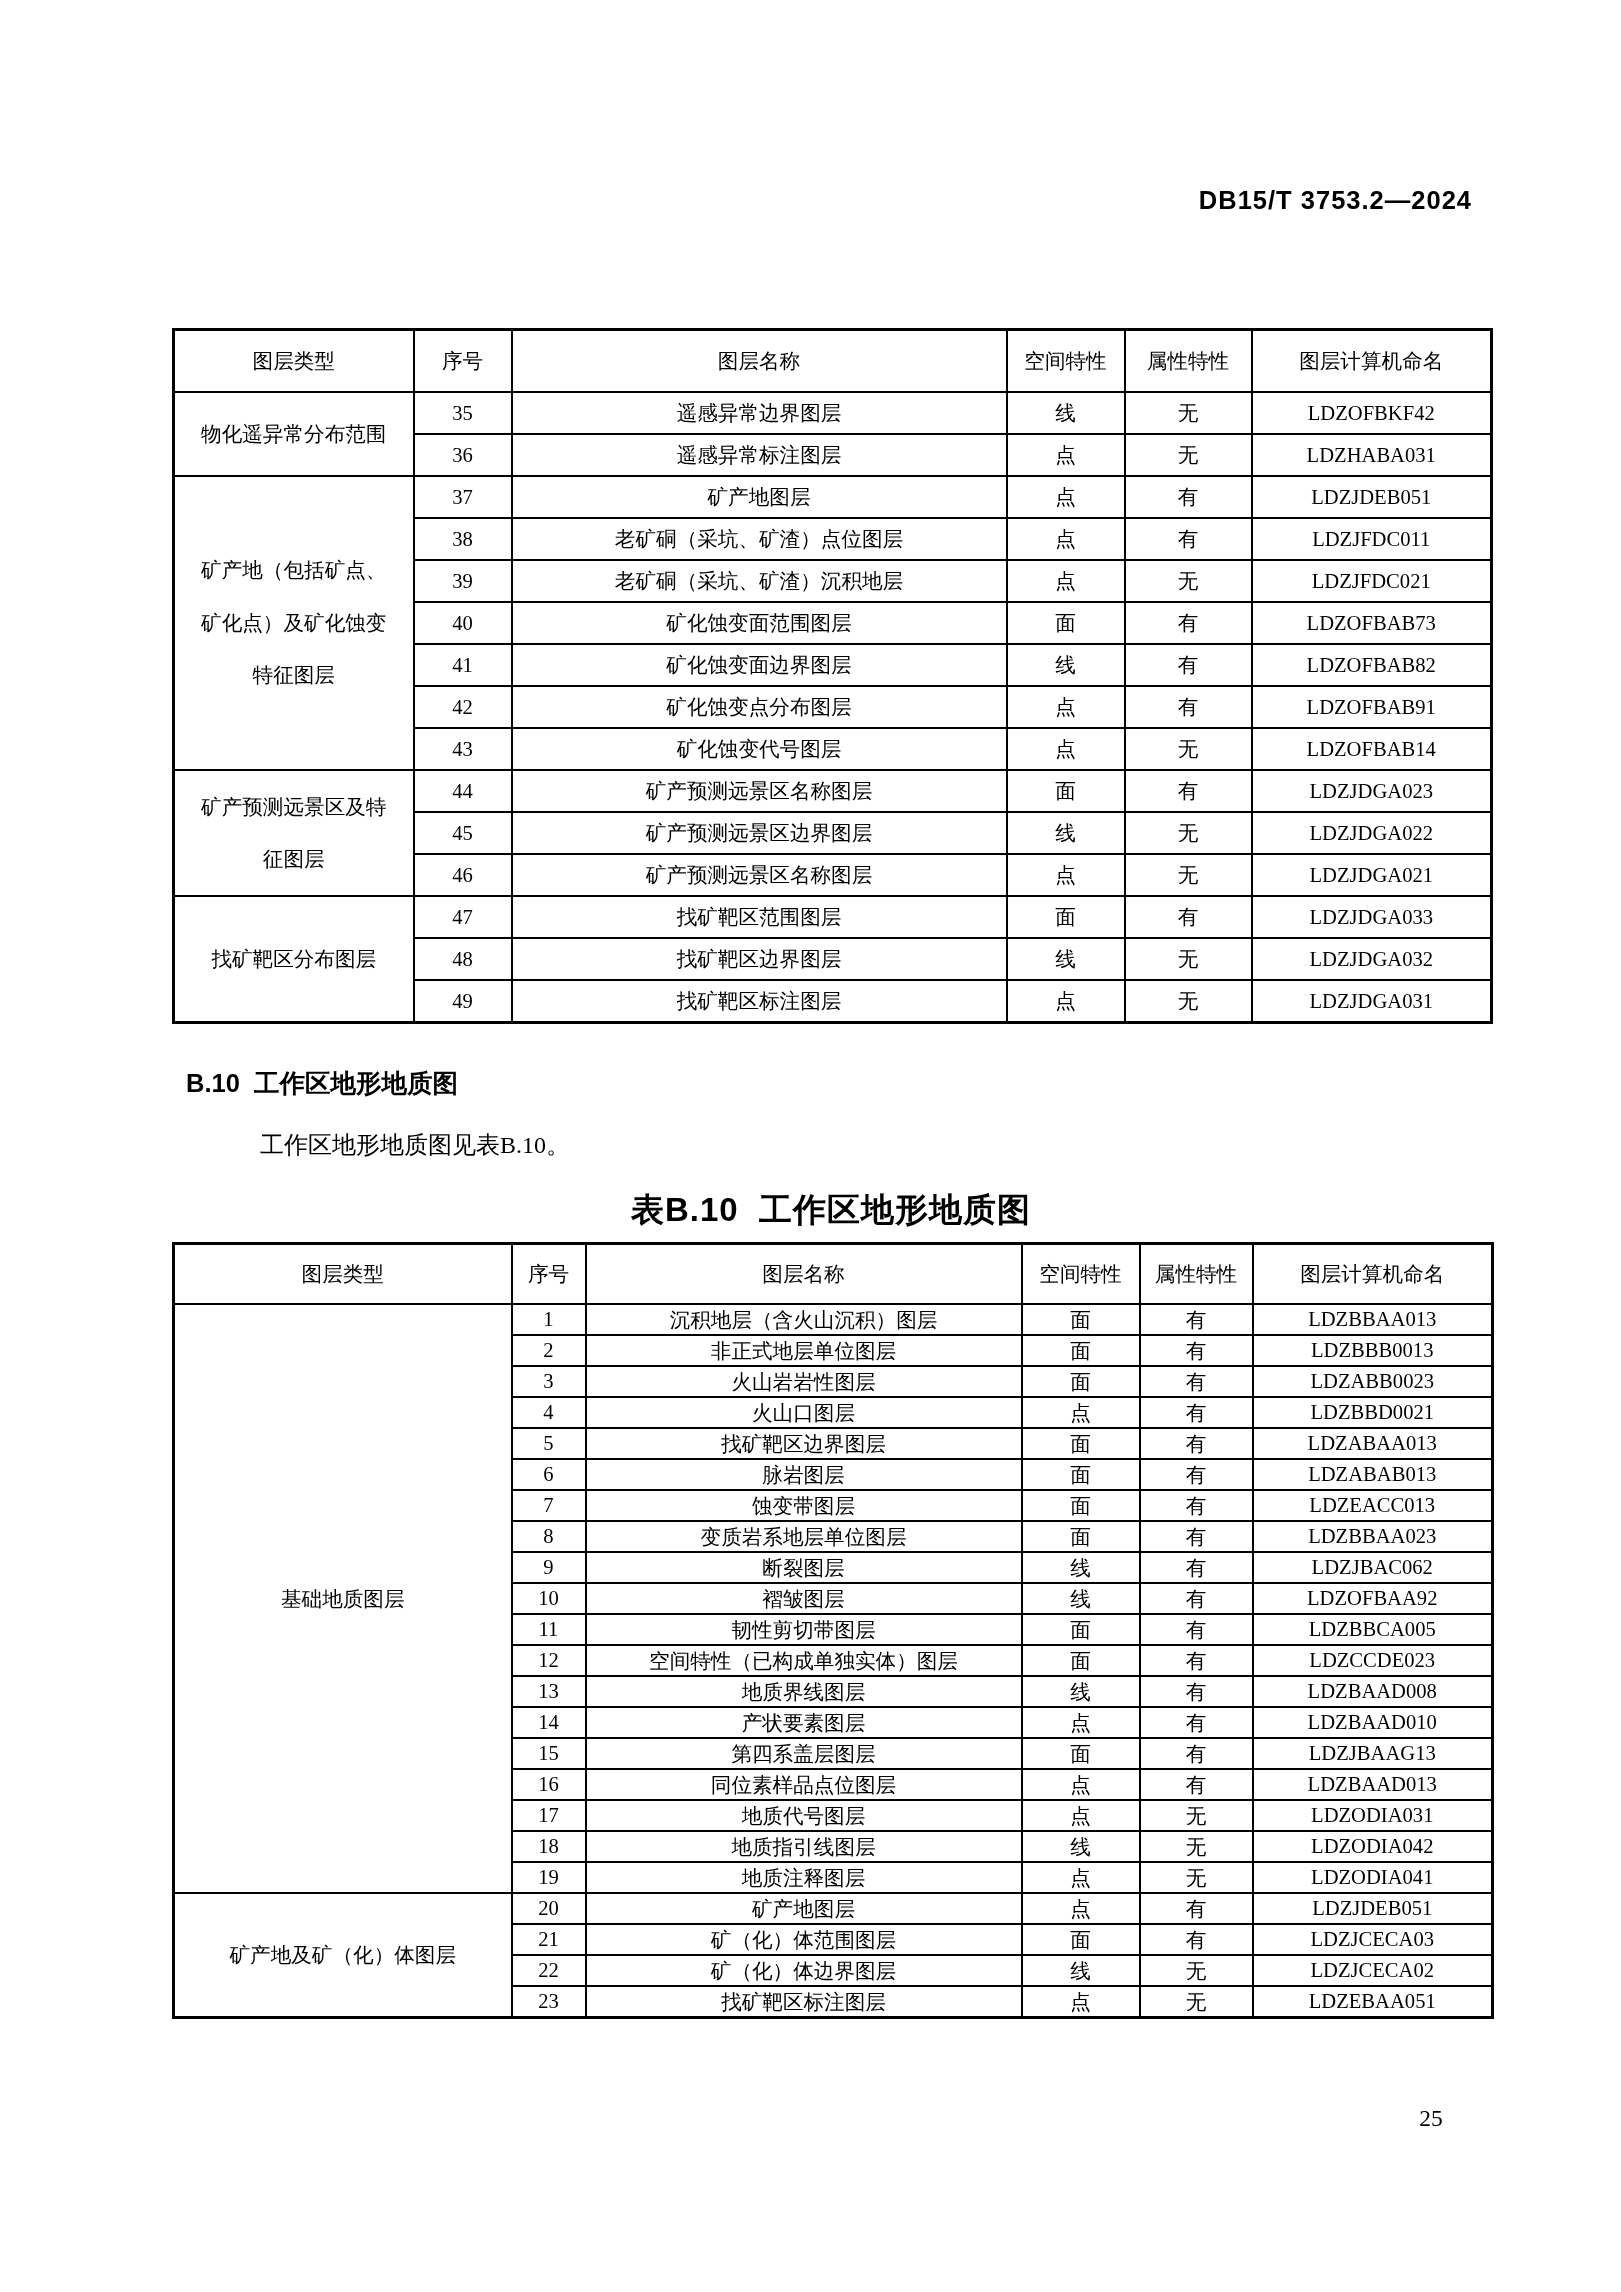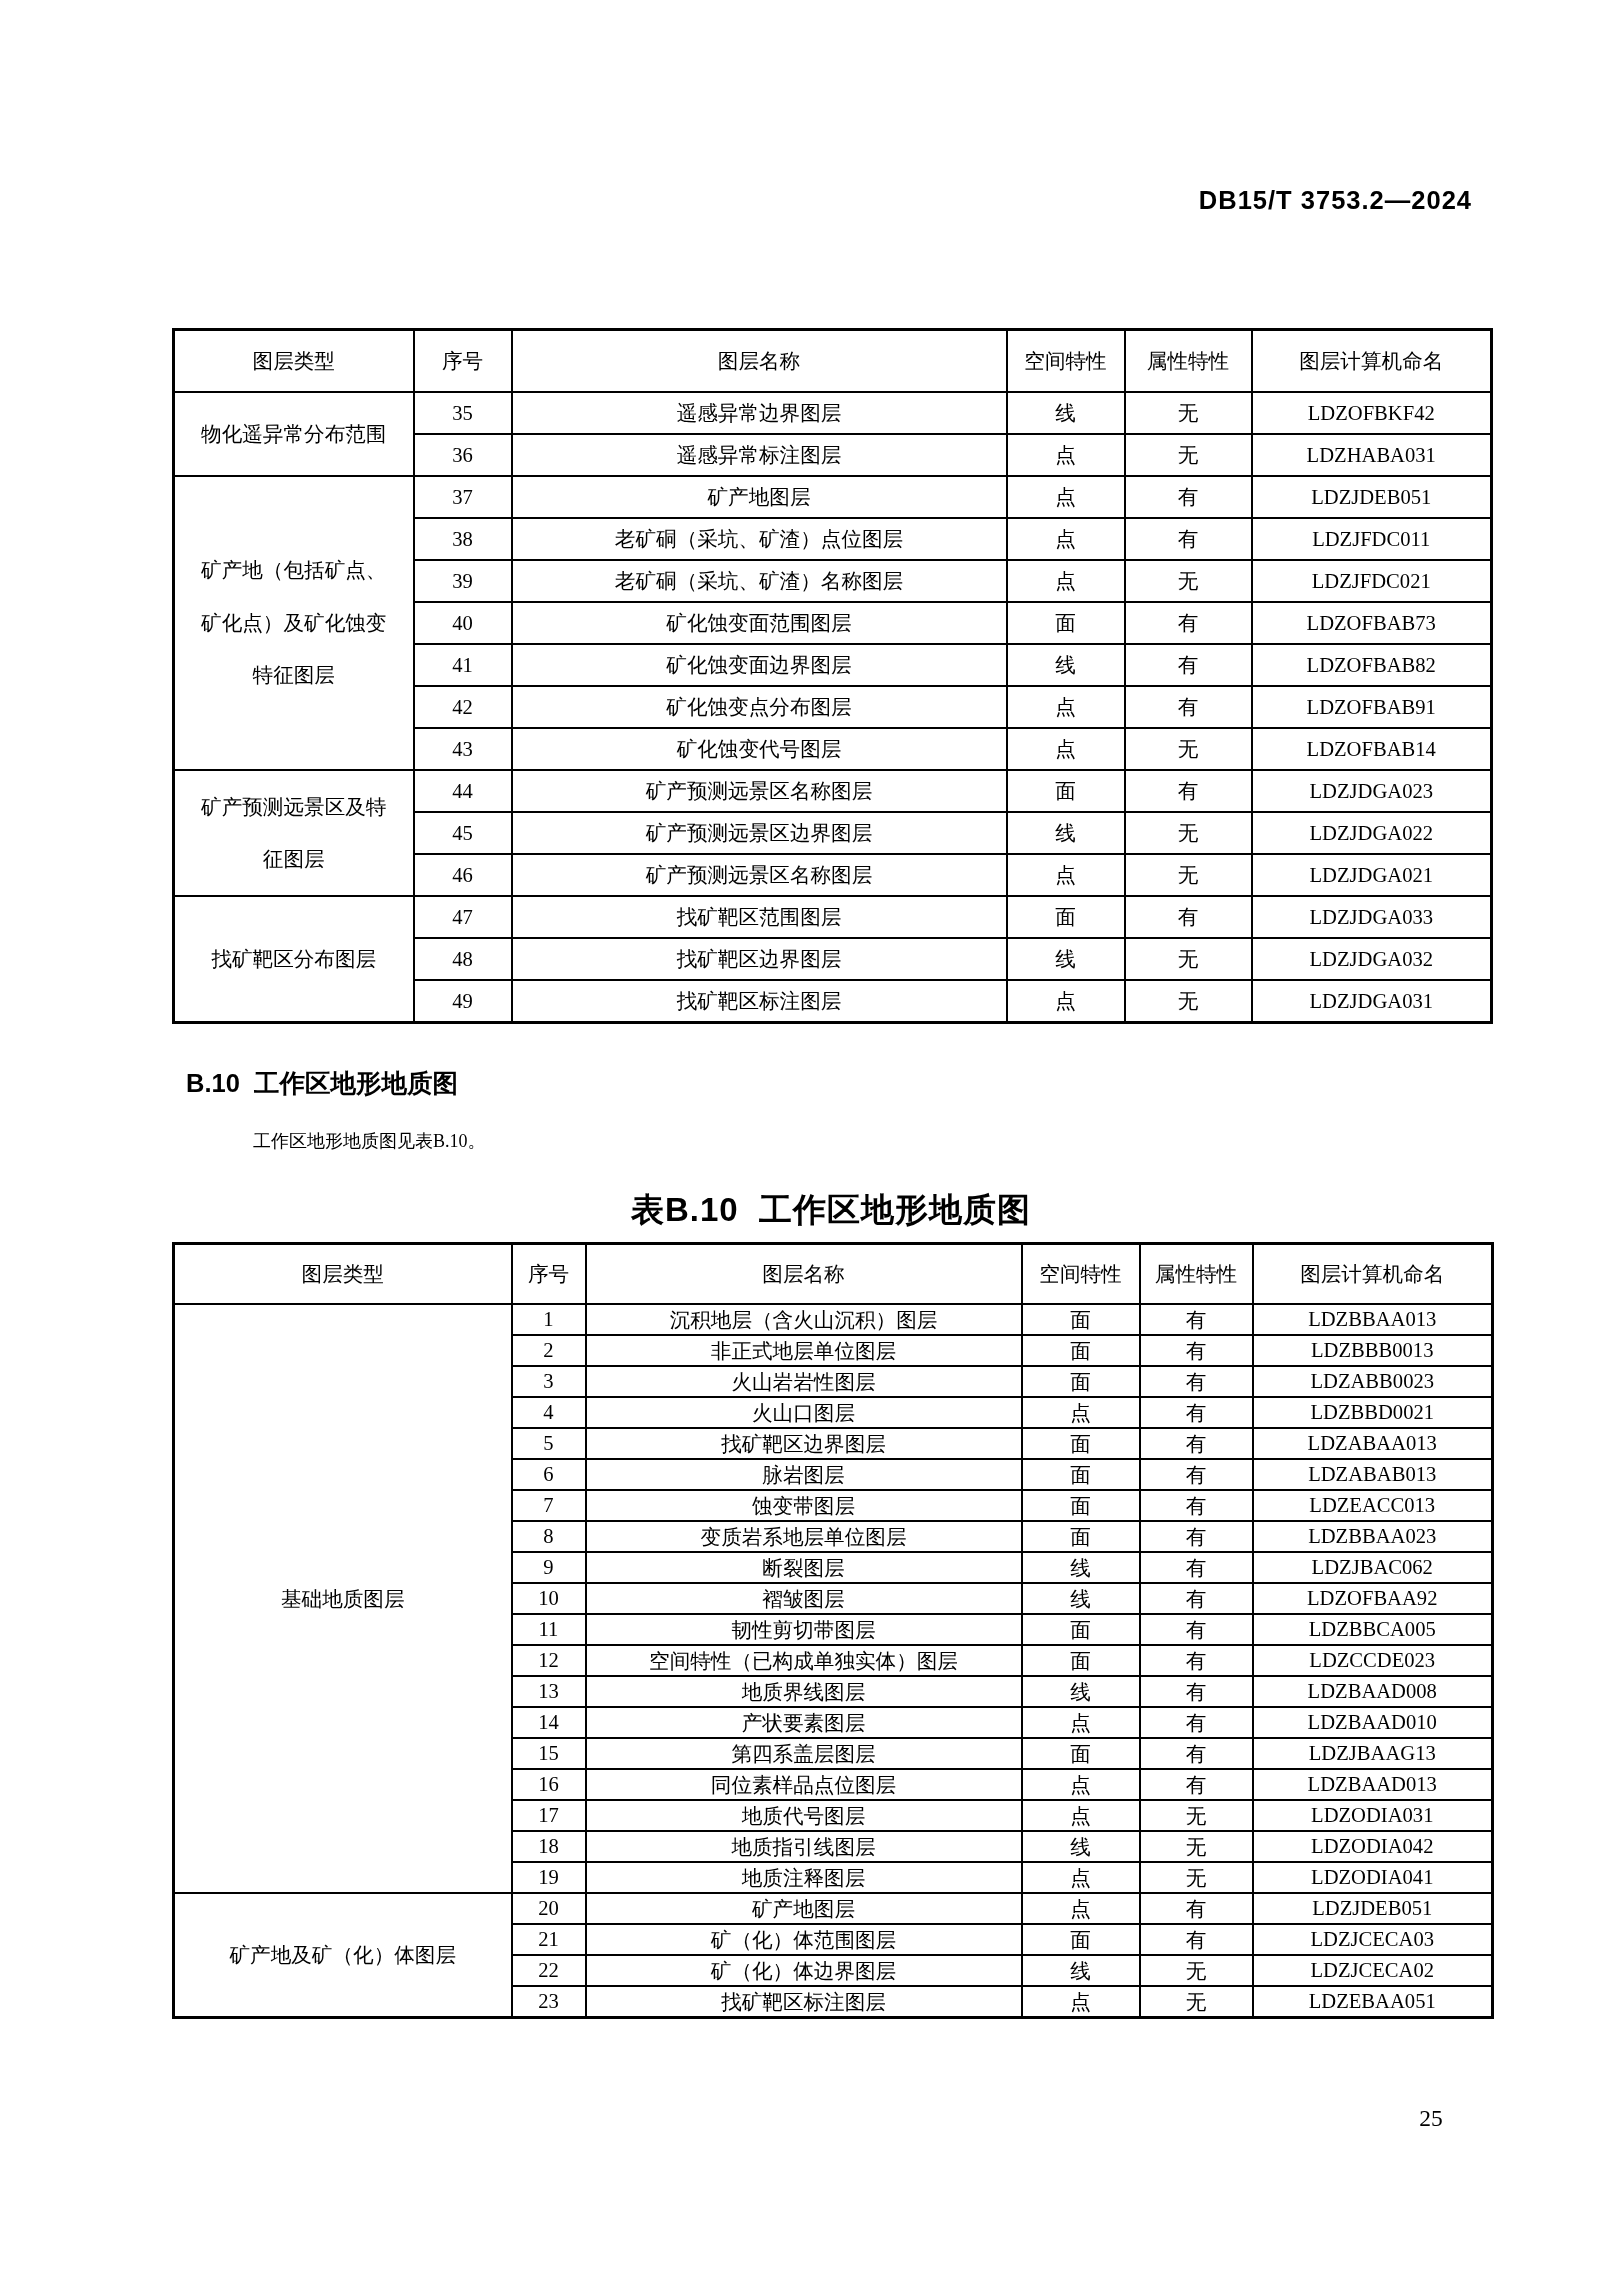--- a/index.html
+++ b/index.html
@@ -51,22 +51,22 @@
     line-height:2.55; white-space:pre-line; padding:0 7.8px;
   }
   #table-b10 td.group-cell { line-height:normal;text-align:center; }
 
   .b10-heading {
     position:absolute; top:1066px; left:186px;
     font-family:"Liberation Sans","DejaVu Sans",sans-serif;
     font-weight:bold; font-size:25.5px; white-space:pre;
   }
   .b10-para {
-    position:absolute; top:1129px; left:253px;
-    font-size:18px;
+    position:absolute; top:1129px; left:260px;
+    font-size:24px;
   }
   .page-num {
     position:absolute; top:2105px; left:1372px; width:118px;
     text-align:center; font-size:23.5px;
   }
 </style>
 </head>
 <body>
 
 <div class="page">
@@ -121,21 +121,21 @@
         </tr>
         <tr>
           <td>38</td>
           <td>老矿硐（采坑、矿渣）点位图层</td>
           <td>点</td>
           <td>有</td>
           <td>LDZJFDC011</td>
         </tr>
         <tr>
           <td>39</td>
-          <td>老矿硐（采坑、矿渣）名称图层</td>
+          <td>老矿硐（采坑、矿渣）沉积地层</td>
           <td>点</td>
           <td>无</td>
           <td>LDZJFDC021</td>
         </tr>
         <tr>
           <td>40</td>
           <td>矿化蚀变面范围图层</td>
           <td>面</td>
           <td>有</td>
           <td>LDZOFBAB73</td>

